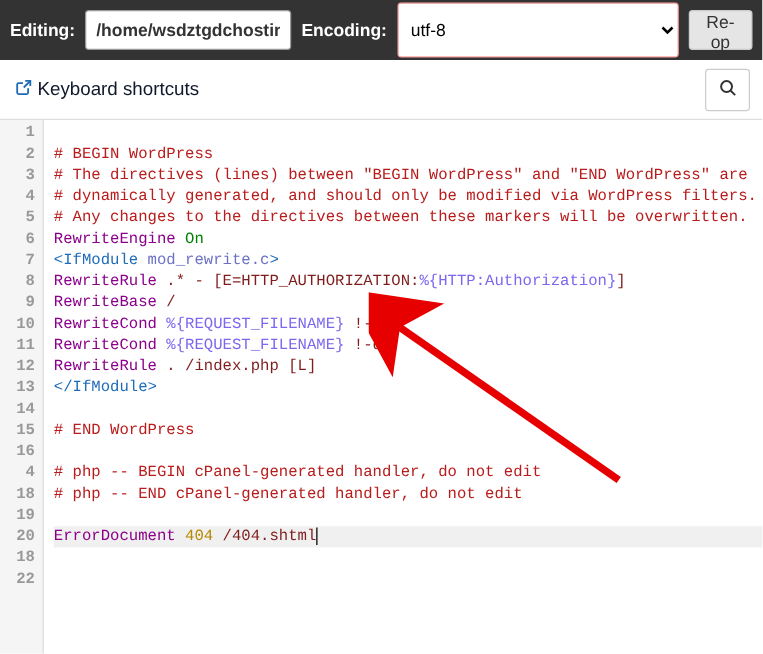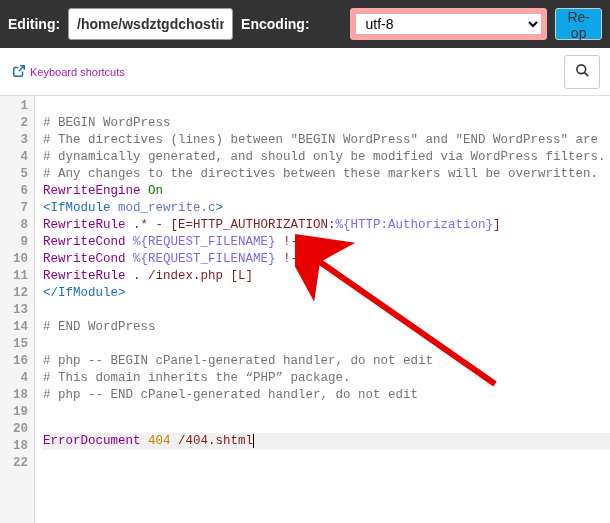--- a/index.html
+++ b/index.html
@@ -28,49 +28,48 @@
     height: 32px;
     border: 1px solid #999;
     border-radius: 3px;
     padding: 0 8px;
     font-size: 14px;
     background: #fff;
     color: #333;
   }
   .path-input { width: 165px; font-weight: 600; }
   .enc-select {
-    height: 32px;
-    border: 6px solid #fca5a5;
+    height: 44px;
+    border: 1px solid #fca5a5;
     border-radius: 3px;
     padding: 0 6px;
     font-size: 14px;
     background: #fff;
     width: 255px;
-    margin-left: 32px;
   }
   .reop-btn {
     height: 32px;
     border: 1px solid #ccc;
     border-radius: 3px;
     padding: 0 8px;
     font-size: 14px;
-    background: #0ea5e9;
+    background: #e5e5e5;
     color: #333;
   }
   .subbar {
     display: flex;
     align-items: center;
     justify-content: space-between;
     padding: 10px 10px 10px 12px;
     border-bottom: 1px solid #ddd;
     height: 48px;
   }
   .kbd-link {
-    color: #a21caf;
-    font-size: 11px;
+    color: #0f172a;
+    font-size: 15px;
     cursor: pointer;
     display: flex;
     align-items: center;
     gap: 4px;
   }
   .kbd-link svg { width: 14px; height: 14px; }
   .search-btn {
     width: 36px;
     height: 34px;
     border: 1px solid #ccc;
@@ -100,31 +99,31 @@
     width: 35px;
     font-weight: 600;
   }
   .gutter div { height: 17px; }
   .code {
     padding: 2px 0 2px 8px;
     position: relative;
     flex: 1;
   }
   .code .line { height: 17px; white-space: pre; }
-  .code .line.active { background: #f0f0f0; margin-top: 12px; }
+  .code .line.active { background: #f0f0f0; }
   .cursor {
     display: inline-block;
     width: 1px;
     height: 14px;
     background: #000;
     vertical-align: text-bottom;
     margin-left: 0;
   }
   
-  .c-comment { color: #737373; }  
+  .c-comment { color: #b91c1c; }  
   .c-dir     { color: #1e6bb8; }  
   .c-key     { color: #8b008b; font-weight: 400;}  
   .c-on      { color: #008000; }
   .c-num     { color: #b58900; }
   .c-plain   { color: #7f1d1d; }
   .c-attr    { color: #6c71c4; }
   .c-var     { color: #7b68ee; }
 
   .arrow {
     position: absolute;
@@ -194,29 +193,29 @@
   </div>
   <div class="code">
     <div class="line"><span class="c-plain"></span></div>
     <div class="line"><span class="c-comment"># BEGIN WordPress</span></div>
     <div class="line"><span class="c-comment"># The directives (lines) between "BEGIN WordPress" and "END WordPress" are</span></div>
     <div class="line"><span class="c-comment"># dynamically generated, and should only be modified via WordPress filters.</span></div>
     <div class="line"><span class="c-comment"># Any changes to the directives between these markers will be overwritten.</span></div>
     <div class="line"><span class="c-key">RewriteEngine</span><span class="c-on"> On</span></div>
     <div class="line"><span class="c-dir">&lt;IfModule</span><span class="c-attr"> mod_rewrite.c</span><span class="c-dir">&gt;</span></div>
     <div class="line"><span class="c-key">RewriteRule</span><span class="c-plain"> .* - [E=HTTP_AUTHORIZATION:</span><span class="c-var">%{HTTP:Authorization}</span><span class="c-plain">]</span></div>
+    <div class="line"><span class="c-key">RewriteBase</span><span class="c-plain"> /</span></div>
     <div class="line"><span class="c-key">RewriteCond</span><span class="c-var"> %{REQUEST_FILENAME}</span><span class="c-plain"> !-f</span></div>
     <div class="line"><span class="c-key">RewriteCond</span><span class="c-var"> %{REQUEST_FILENAME}</span><span class="c-plain"> !-d</span></div>
     <div class="line"><span class="c-key">RewriteRule</span><span class="c-plain"> . /index.php [L]</span></div>
     <div class="line"><span class="c-dir">&lt;/IfModule&gt;</span></div>
     <div class="line"><span class="c-plain"></span></div>
     <div class="line"><span class="c-comment"># END WordPress</span></div>
     <div class="line"><span class="c-plain"></span></div>
     <div class="line"><span class="c-comment"># php -- BEGIN cPanel-generated handler, do not edit</span></div>
-    <div class="line"><span class="c-comment"># This domain inherits the “PHP” package.</span></div>
     <div class="line"><span class="c-comment"># php -- END cPanel-generated handler, do not edit</span></div>
     <div class="line"><span class="c-plain"></span></div>
     <div class="line active"><span class="c-key">ErrorDocument</span><span class="c-num"> 404</span><span class="c-plain"> /404.shtml</span><span class="cursor"></span></div>
 
     <svg class="arrow" width="220" height="190">
       <defs>
         <marker id="ah" markerWidth="14" markerHeight="14" refX="3" refY="6" orient="auto">
           <path d="M0,0 L12,6 L0,12 L3,6 z" fill="#e60000"></path>
         </marker>
       </defs>

